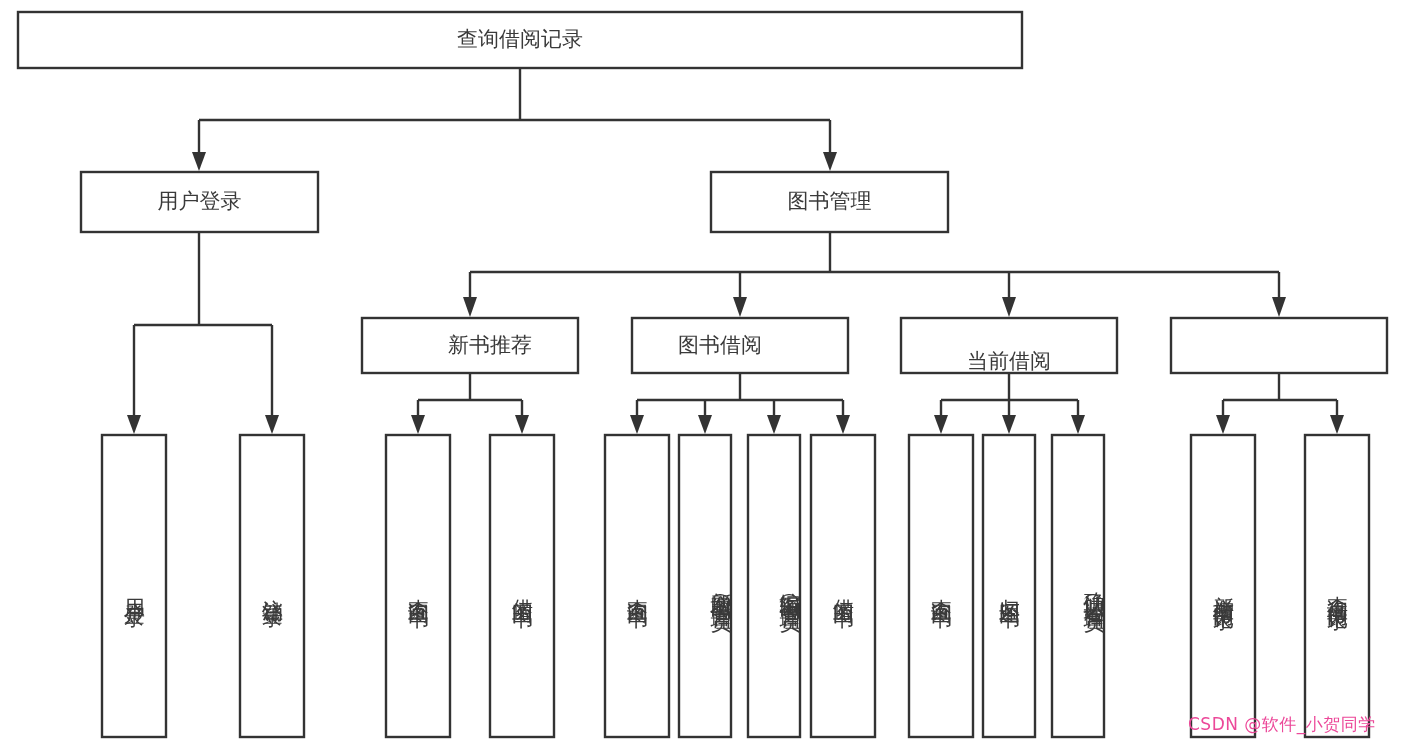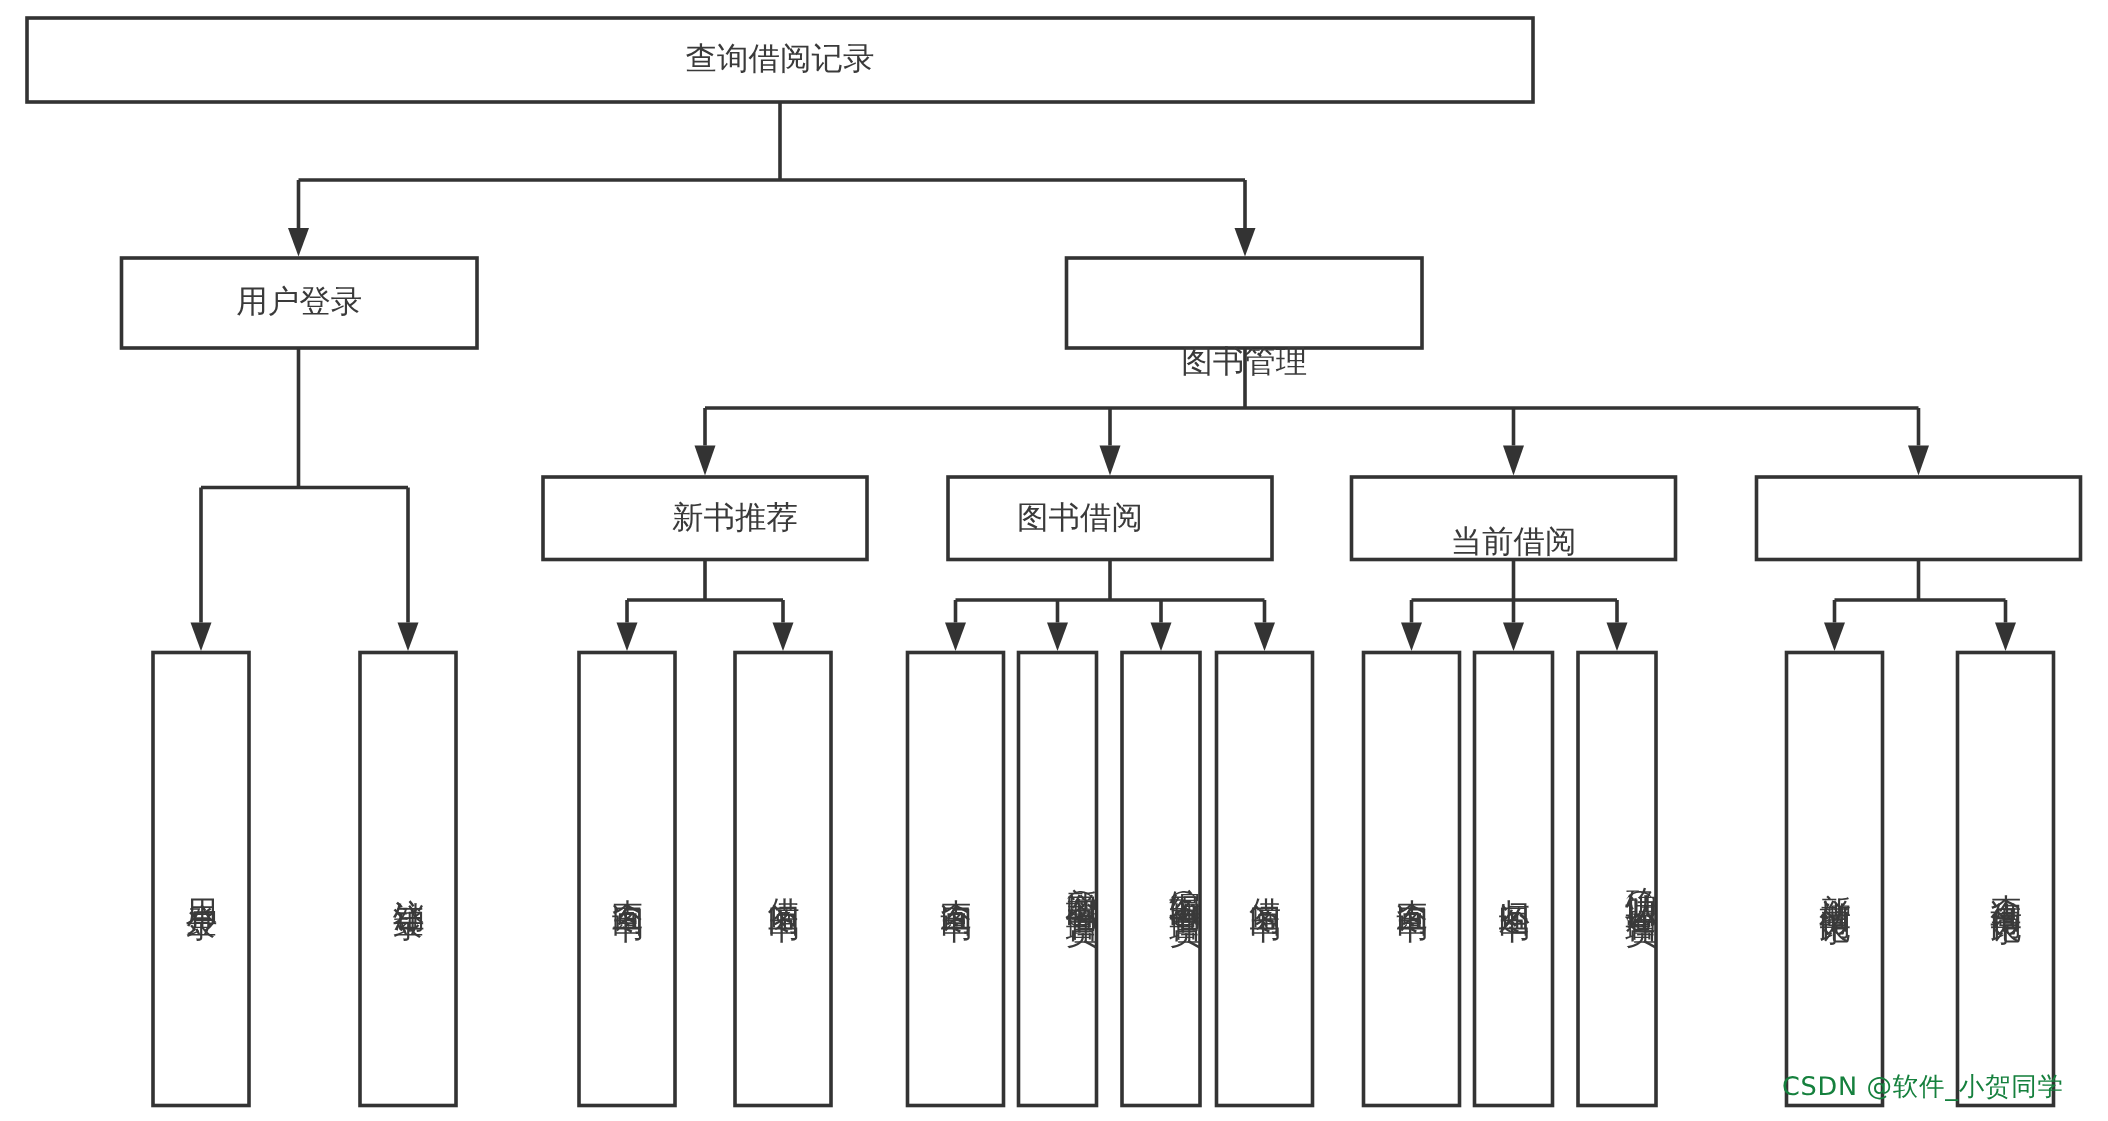--- a/index.html
+++ b/index.html
@@ -64,21 +64,21 @@
     letter-spacing: 3px;
     line-height: 1.0;
     text-align: center;
     padding-top: 4px;
   }
   #watermark {
     position: absolute;
     left: 1188px;
     top: 713px;
     font-size: 17px;
-    color: #15803d;
+    color: #ec4899;
     font-family: "DejaVu Sans", "Liberation Sans", sans-serif;
     white-space: nowrap;
     letter-spacing: 0.5px;
   }
 </style>
 </head>
 <body>
 
 <div id="diagram-root">
 
@@ -183,21 +183,21 @@
     <rect class="node-box" x="909" y="435" width="64" height="302"></rect>
     <rect class="node-box" x="983" y="435" width="52" height="302"></rect>
     <rect class="node-box" x="1052" y="435" width="52" height="302"></rect>
     <rect class="node-box" x="1191" y="435" width="64" height="302"></rect>
     <rect class="node-box" x="1305" y="435" width="64" height="302"></rect>
   </svg>
 
   <div class="node-label horizontal" style="left:18px; top:12px; width:1004px; height:56px;">查询借阅记录</div>
 
   <div class="node-label horizontal" style="left:81px; top:172px; width:237px; height:60px;">用户登录</div>
-  <div class="node-label horizontal" style="left:711px; top:172px; width:237px; height:60px;margin-top:40px;">图书管理</div>
+  <div class="node-label horizontal" style="left:711px; top:172px; width:237px; height:60px;">图书管理</div>
 
   <div class="node-label horizontal" style="left:362px; top:318px; width:256px; height:55px;">新书推荐</div>
   <div class="node-label horizontal" style="left:632px; top:318px; width:176px; height:55px;">图书借阅</div>
   <div class="node-label horizontal" style="left:901px; top:318px; width:216px; height:55px;margin-top:16px;">当前借阅</div>
 
   <div class="node-label vertical" style="left:102px; top:435px; width:64px; height:302px;">用户登录</div>
   <div class="node-label vertical" style="left:240px; top:435px; width:64px; height:302px;">注销登录</div>
   <div class="node-label vertical" style="left:386px; top:435px; width:64px; height:302px;">查询图书</div>
   <div class="node-label vertical" style="left:490px; top:435px; width:64px; height:302px;">借阅图书</div>
   <div class="node-label vertical" style="left:605px; top:435px; width:64px; height:302px;">查询图书</div>

